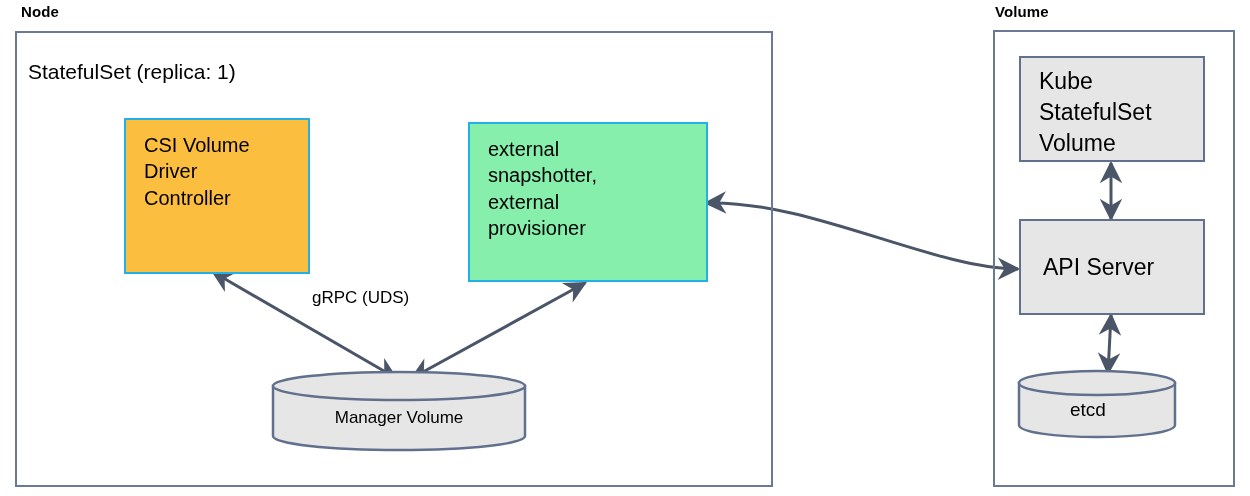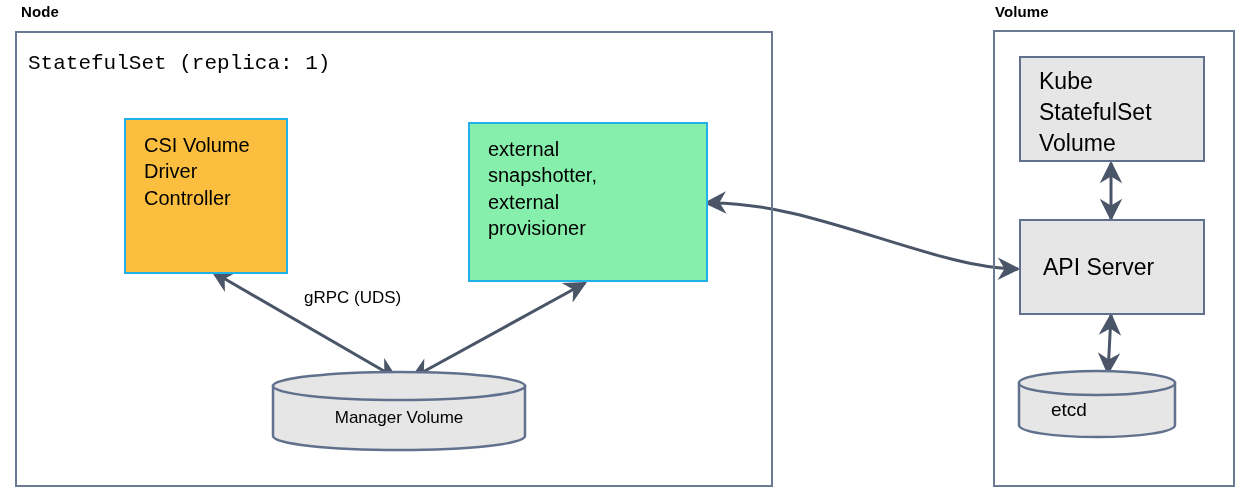--- a/index.html
+++ b/index.html
@@ -79,21 +79,21 @@
   .cyl-label {
     position: absolute;
     left: 0; right: 0;
     text-align: center;
     font-size: 17px;
     color: #000000;
     white-space: nowrap;
   }
   .cyl-label.left-align {
     text-align: left;
-    padding-left: 34px;
+    padding-left: 53px;
   }
 
   
   .edge-label {
     font-size: 17px;
     color: #000000;
     white-space: nowrap;
   }
 
   
@@ -141,36 +141,36 @@
      etcd --&gt;
     <g>
       <line x1="1111" y1="315" x2="1108" y2="373" stroke="#4A5568" stroke-width="3" marker-start="url(#arrowOpen)" marker-end="url(#arrowOpen)"></line>
     </g>
   </svg>
 
   <div class="abs group-title" style="left:21px; top:3px;">Node</div>
 
   <div class="abs group-frame" style="left:15px; top:31px; width:758px; height:456px;"></div>
 
-  <div class="abs statefulset-label" style="left:28px; top:52px;font-family:Liberation Mono, monospace;">StatefulSet (replica: 1)</div>
-
-  <div class="abs node-box box-orange" style="left:124px; top:118px; width:164px; height:156px;">
+  <div class="abs statefulset-label" style="left:28px; top:60px;">StatefulSet (replica: 1)</div>
+
+  <div class="abs node-box box-orange" style="left:124px; top:118px; width:186px; height:156px;">
     <span class="line">CSI Volume</span>
     <span class="line">Driver</span>
     <span class="line">Controller</span>
   </div>
 
   <div class="abs node-box box-green" style="left:468px; top:122px; width:240px; height:160px;">
     <span class="line">external</span>
     <span class="line">snapshotter,</span>
     <span class="line">external</span>
     <span class="line">provisioner</span>
   </div>
 
-  <div class="abs edge-label" style="left:304px; top:288px;">gRPC (UDS)</div>
+  <div class="abs edge-label" style="left:312px; top:288px;">gRPC (UDS)</div>
 
   <div class="abs cylinder" style="left:271px; top:370px; width:256px; height:82px;">
     <svg viewBox="0 0 256 82" preserveAspectRatio="none" xmlns="http://www.w3.org/2000/svg">
       <path d="M2,16 L2,66 C2,74 58,80 128,80 C198,80 254,74 254,66 L254,16 Z" fill="#E6E6E6" stroke="#61718D" stroke-width="2.5"></path>
       <ellipse cx="128" cy="16" rx="126" ry="14" fill="#E6E6E6" stroke="#61718D" stroke-width="2.5"></ellipse>
     </svg>
     <div class="cyl-label" style="top:38px;">Manager Volume</div>
   </div>
 
   <div class="abs group-title" style="left:995px; top:3px;">Volume</div>

